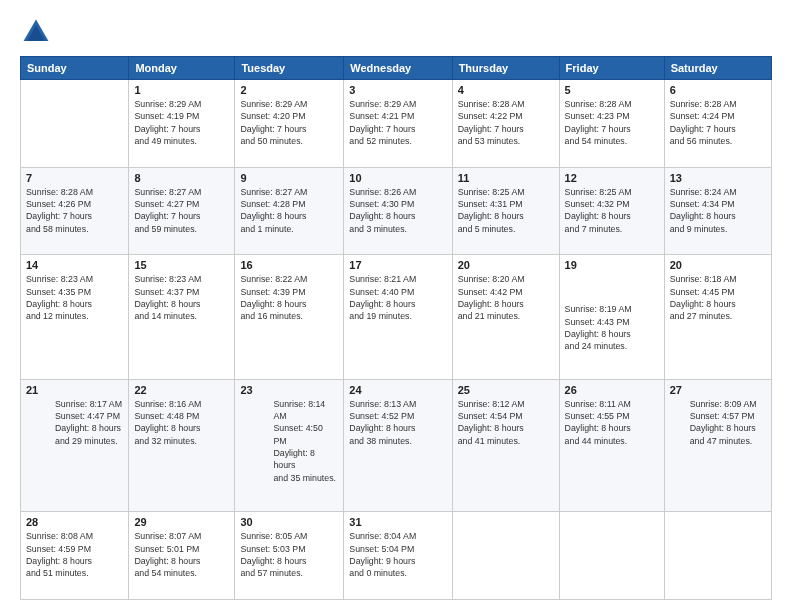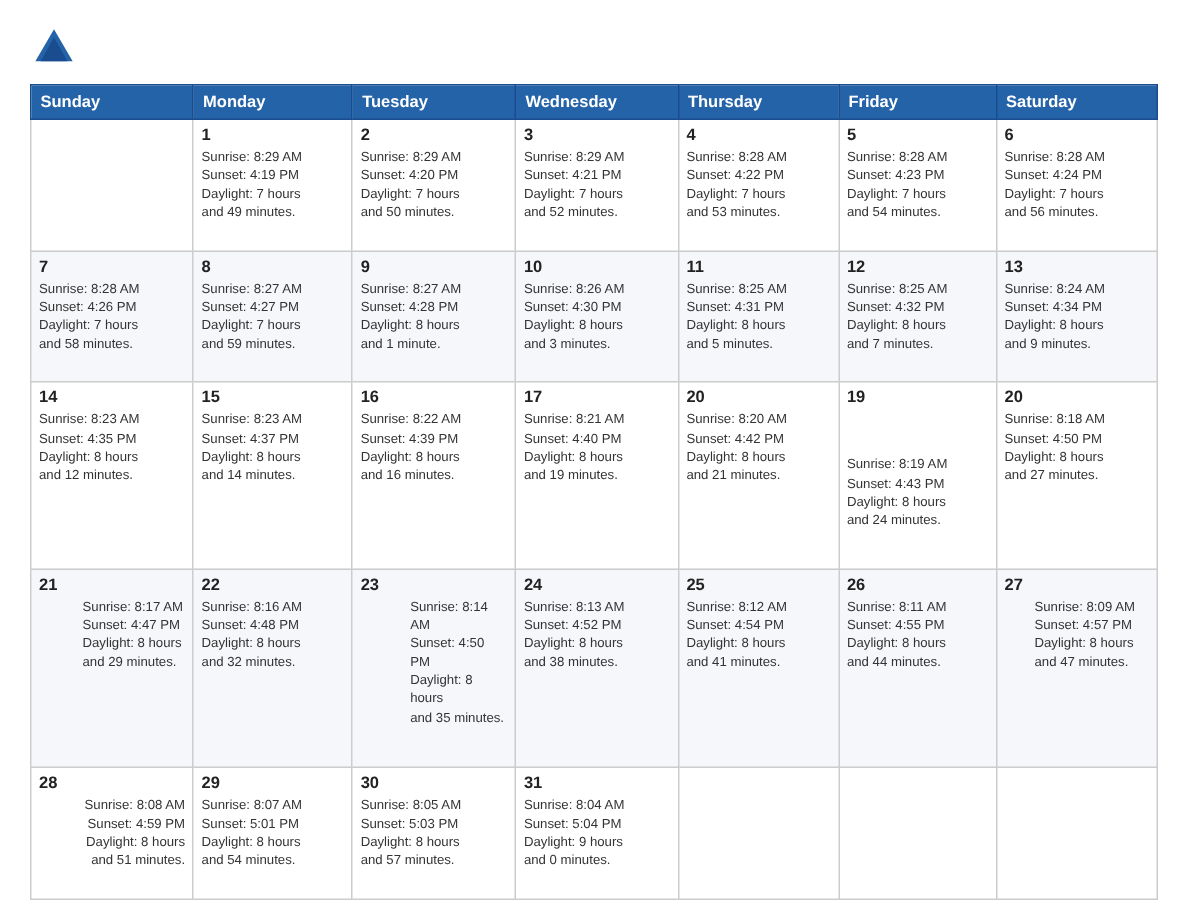--- a/index.html
+++ b/index.html
@@ -276,21 +276,21 @@
           <td>
             <span class="day-number">19</span>
             <div class="day-info" style="white-space: pre-line; margin-top: 32px;">Sunrise: 8:19 AM
 Sunset: 4:43 PM
 Daylight: 8 hours
 and 24 minutes.</div>
           </td>
           <td>
             <span class="day-number">20</span>
             <div class="day-info" style="white-space: pre-line;">Sunrise: 8:18 AM
-Sunset: 4:50 PM
+Sunset: 4:45 PM
 Daylight: 8 hours
 and 27 minutes.</div>
           </td>
         </tr>
         <tr>
           <td>
             <span class="day-number">21</span>
             <div class="day-info" style="white-space: pre-line; margin-left: 29px;">Sunrise: 8:17 AM
 Sunset: 4:47 PM
 Daylight: 8 hours
@@ -335,21 +335,21 @@
             <span class="day-number">27</span>
             <div class="day-info" style="white-space: pre-line; margin-left: 20px;">Sunrise: 8:09 AM
 Sunset: 4:57 PM
 Daylight: 8 hours
 and 47 minutes.</div>
           </td>
         </tr>
         <tr>
           <td>
             <span class="day-number">28</span>
-            <div class="day-info" style="white-space: pre-line; text-align: right;">Sunrise: 8:08 AM
+            <div class="day-info" style="white-space: pre-line;">Sunrise: 8:08 AM
 Sunset: 4:59 PM
 Daylight: 8 hours
 and 51 minutes.</div>
           </td>
           <td>
             <span class="day-number">29</span>
             <div class="day-info" style="white-space: pre-line;">Sunrise: 8:07 AM
 Sunset: 5:01 PM
 Daylight: 8 hours
 and 54 minutes.</div>

